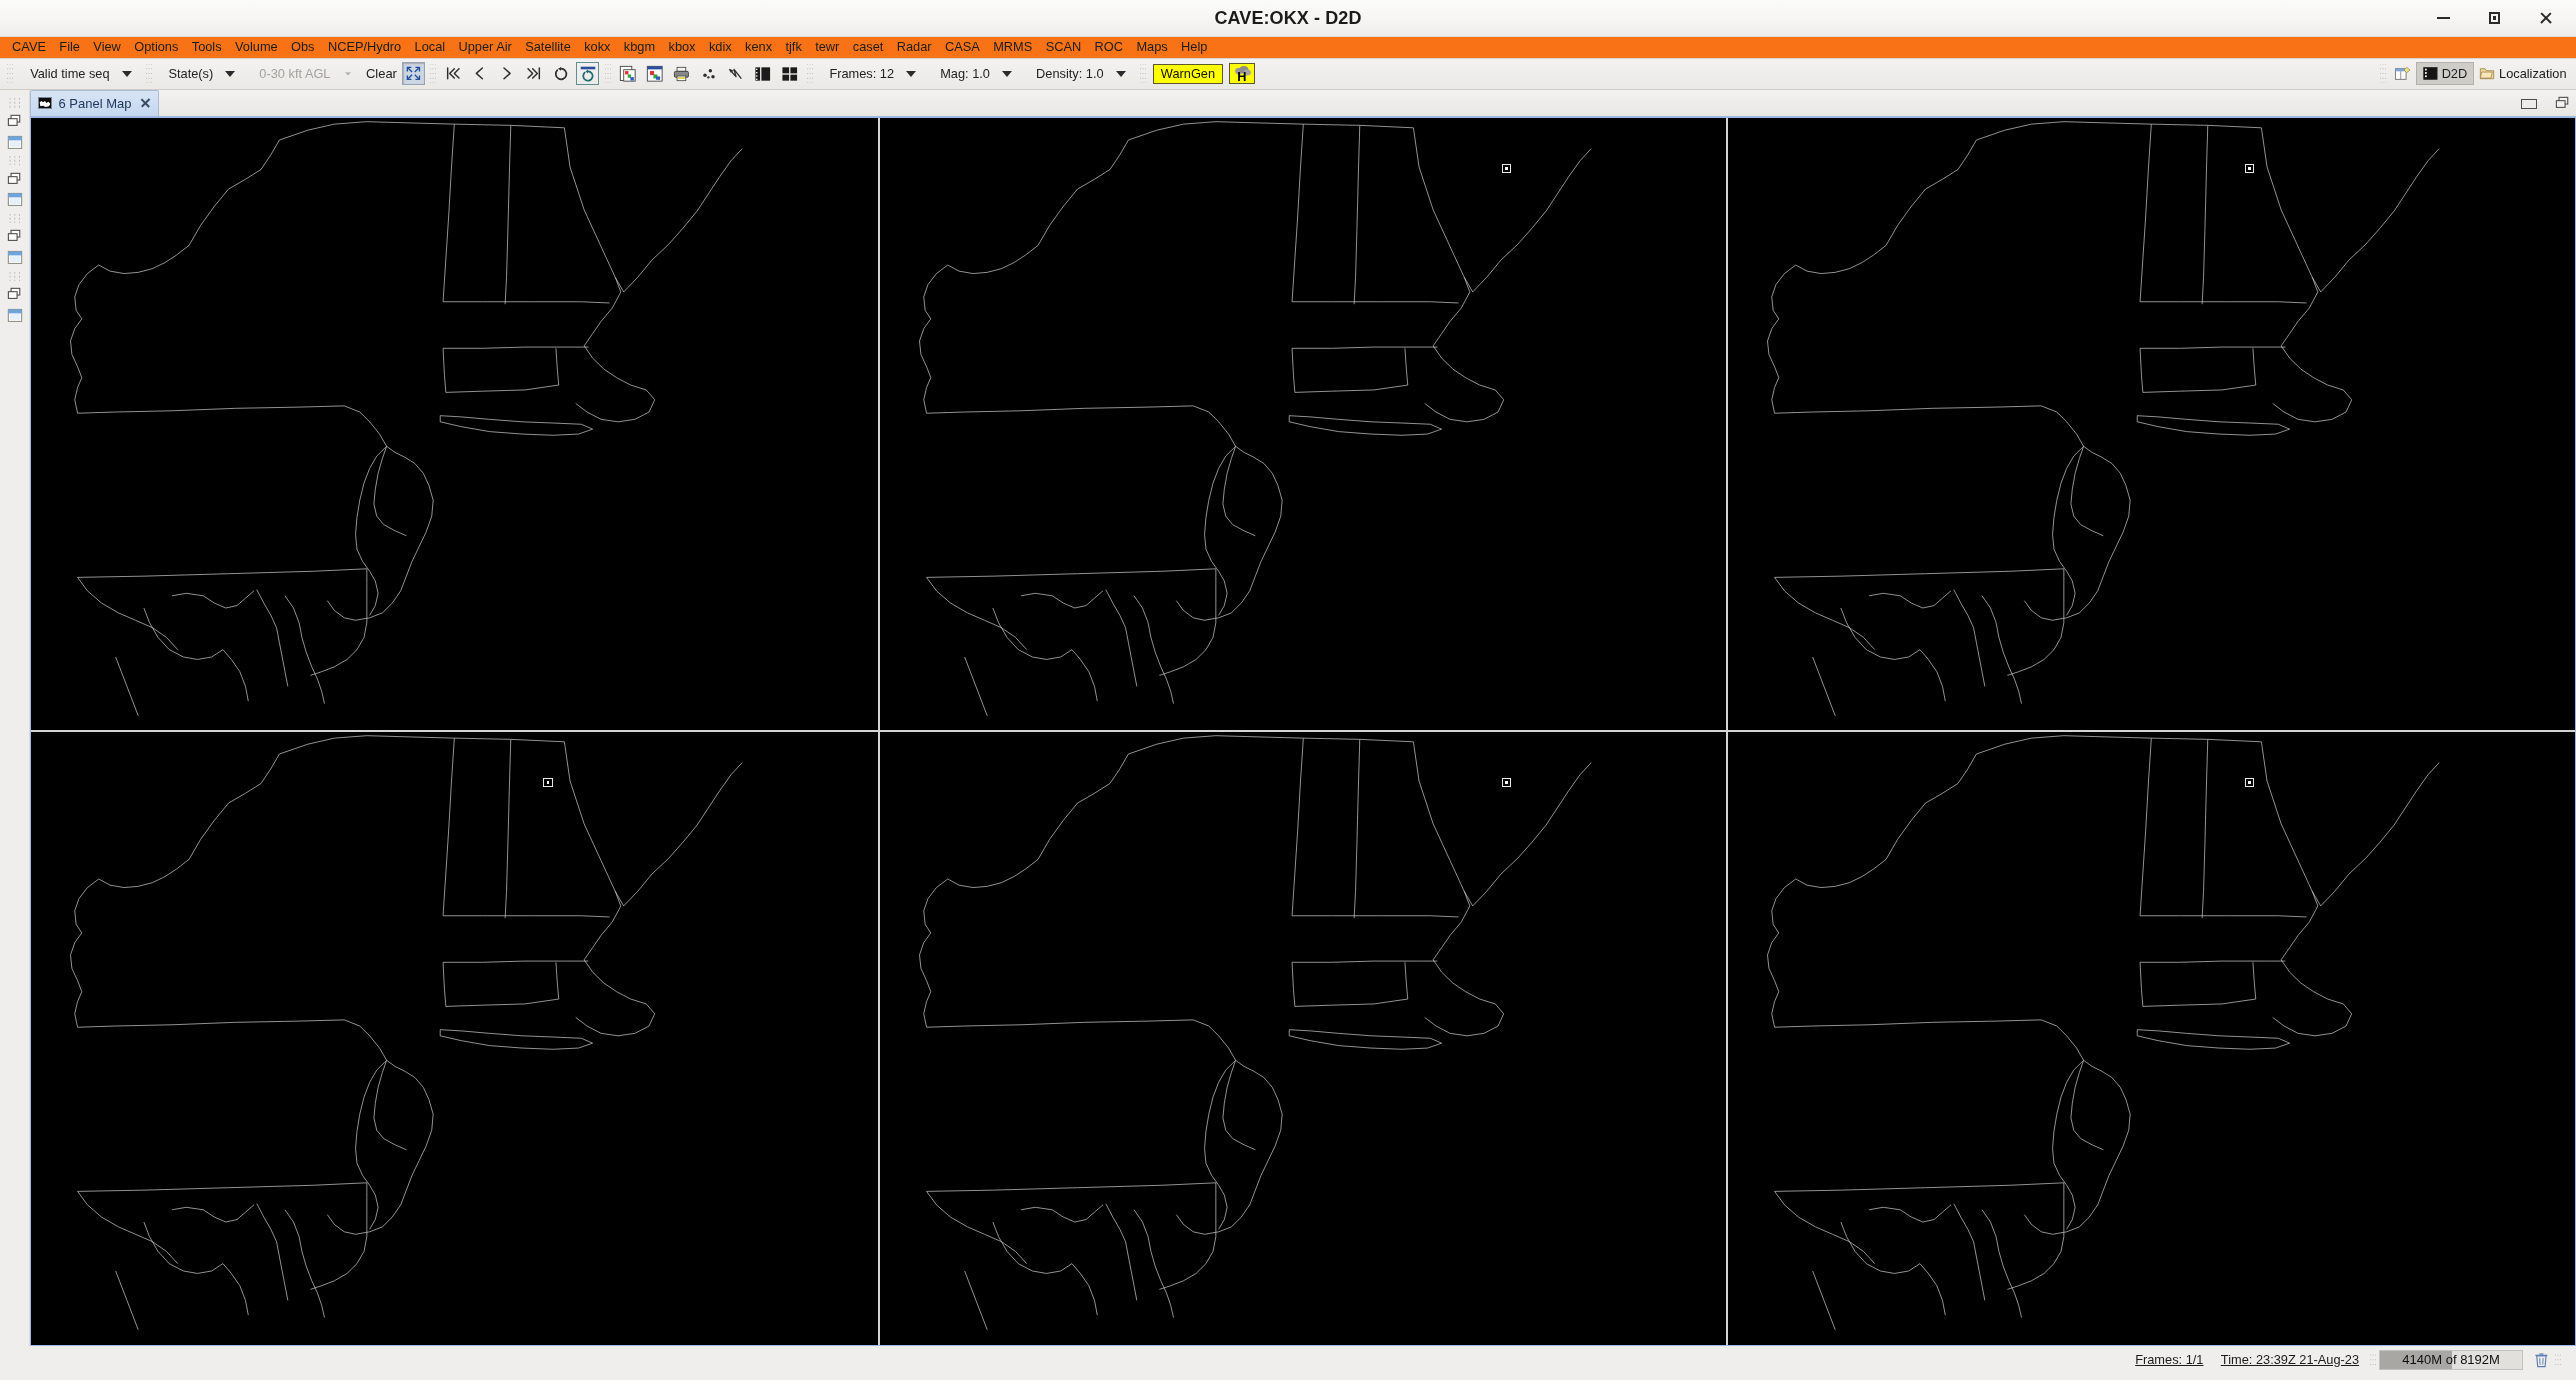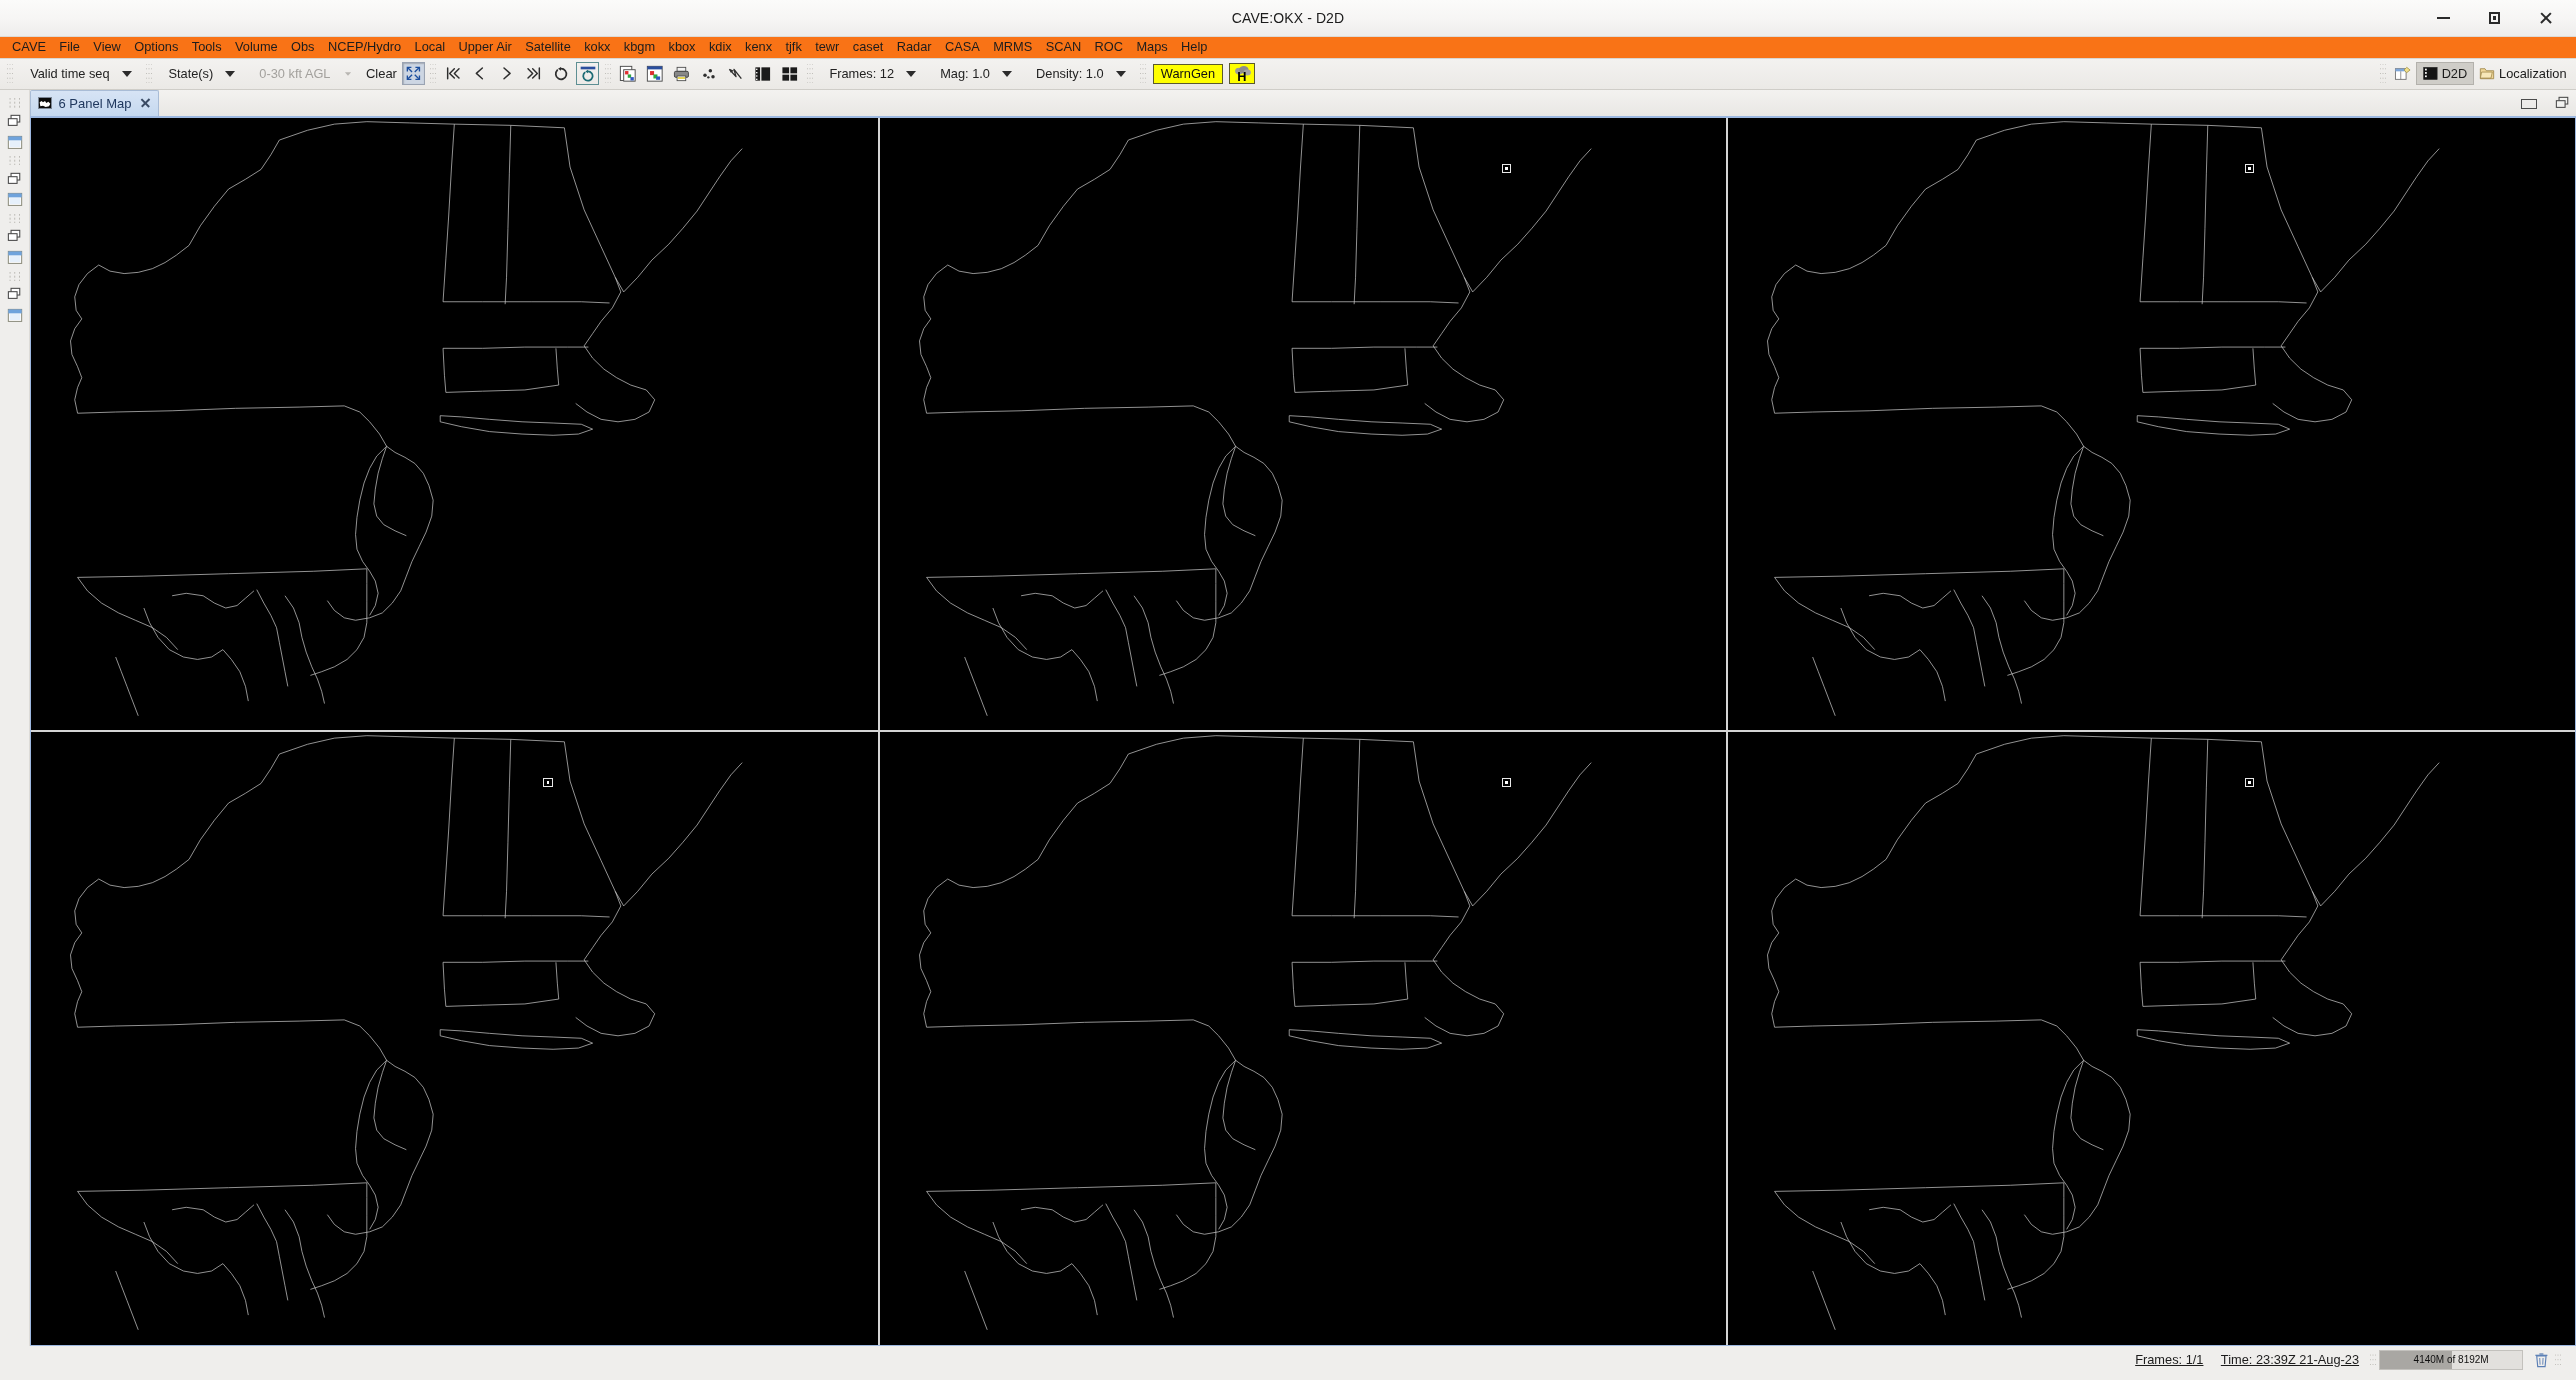--- a/index.html
+++ b/index.html
@@ -15,22 +15,22 @@
   .titlebar {
     position: relative;
     height: 37px;
     background: linear-gradient(to bottom, #fbfbfa 0%, #f6f5f4 55%, #eeedeb 100%);
     border-bottom: 0.7px solid #dcdad6;
     display: flex;
     align-items: center;
     justify-content: center;
   }
   .title-text {
-    font-size: 14px;
-    font-weight: normal;
+    font-size: 18px;
+    font-weight: bold;
     color: #1b1b1b;
     letter-spacing: 0.1px;
   }
   .win-controls {
     position: absolute;
     right: 19px; top: 0; bottom: 0;
     display: flex;
     align-items: center;
     gap: 28px;
   }
@@ -287,21 +287,21 @@
     background: #e2e0dd;
     border: 0.7px solid #c3c1bd;
     display: flex; align-items: center; justify-content: center;
     overflow: hidden;
   }
   .mem-fill {
     position: absolute; left: 0; top: 0; bottom: 0;
     width: 50.5%;
     background: #a9a7a3;
   }
-  .mem-label { position: relative; font-size: 10px; color: #101010; }
+  .mem-label { position: relative; font-size: 13px; color: #101010; }
   .trash-btn {
     width: 21.5px; height: 21.5px; margin-left: 8px;
     display: flex; align-items: center; justify-content: center; cursor: pointer;
   }
 </style>
 </head>
 <body>
 
 <div class="titlebar">
   <div class="title-text">CAVE:OKX - D2D</div>

